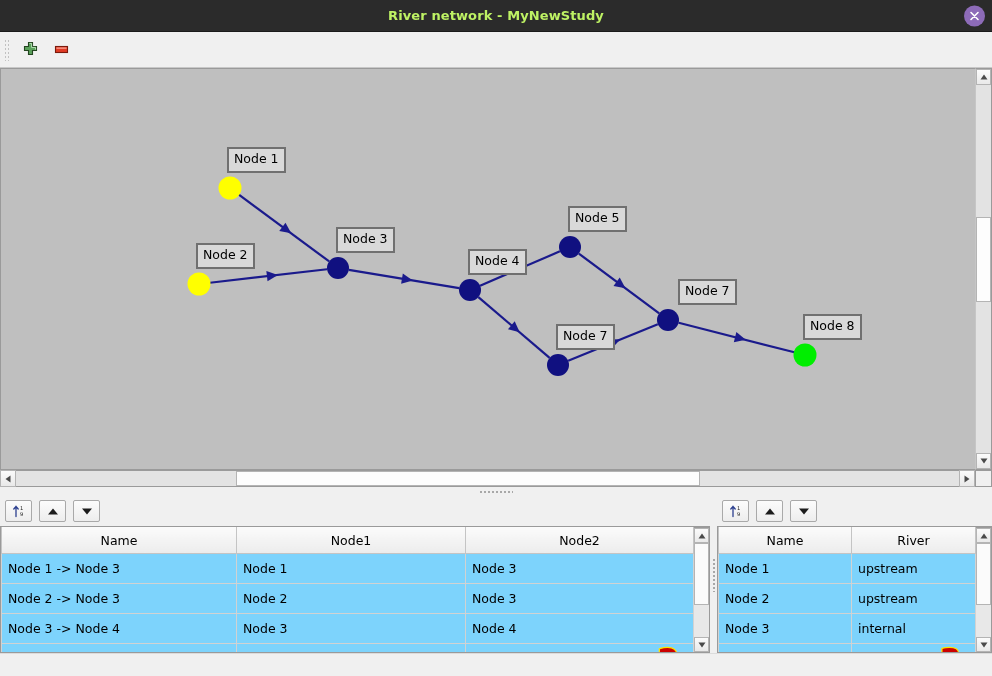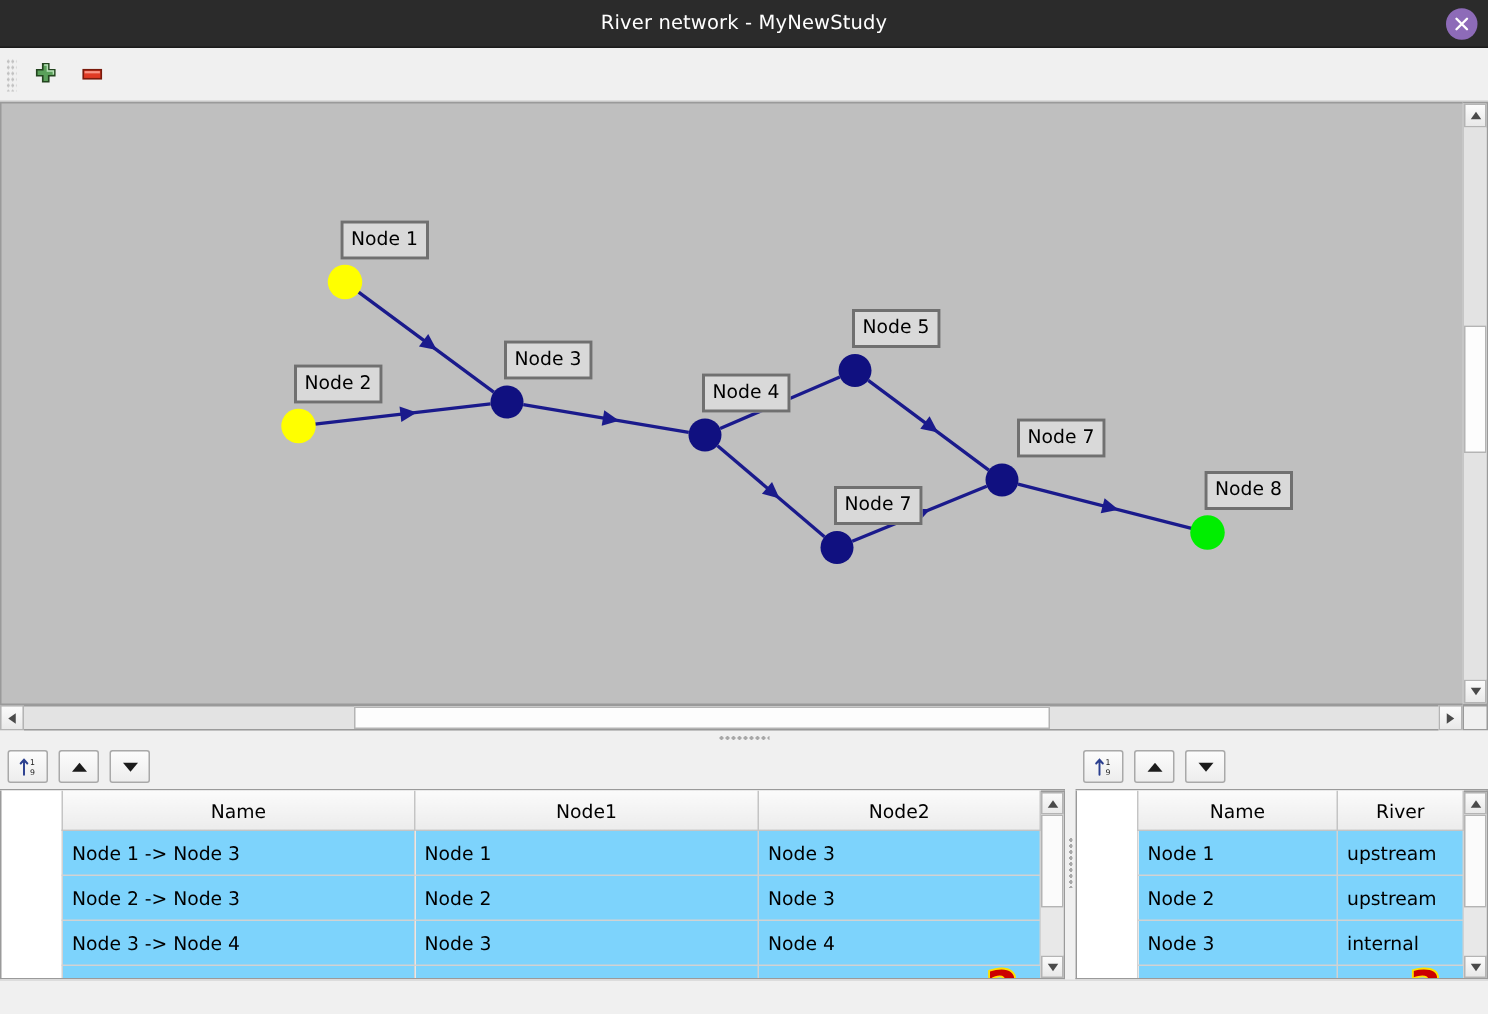--- a/index.html
+++ b/index.html
@@ -28,23 +28,23 @@
     position: relative;
     height: 31px;
     background: #2b2b2b;
     border-bottom: 1px solid #1b1b1b;
     flex: 0 0 auto;
     display: flex;
     align-items: center;
     justify-content: center;
   }
   .titlebar-text {
-    color: #ffffff;
+    color: #bef264;
     font-size: 13px;
-    font-weight: normal;
+    font-weight: bold;
     letter-spacing: 0.1px;
     user-select: none;
   }
   .close-btn {
     position: absolute;
     right: 7px;
     top: 50%;
     transform: translateY(-50%);
     width: 21px;
     height: 21px;
@@ -248,21 +248,20 @@
     box-sizing: border-box;
   }
   .table-scrollport {
     flex: 1 1 auto;
     min-width: 0;
     overflow: hidden;
     background: #fff;
     border-left: 1px solid #9a9a9a;
     border-bottom: 1px solid #9a9a9a;
     box-sizing: border-box;
-    padding-left: 40px;
   }
   table.grid {
     border-collapse: collapse;
     width: 100%;
     table-layout: fixed;
     font-size: 12.5px;
   }
   table.grid th {
     height: 24px;
     background: linear-gradient(#fbfbfb,#ececec);

